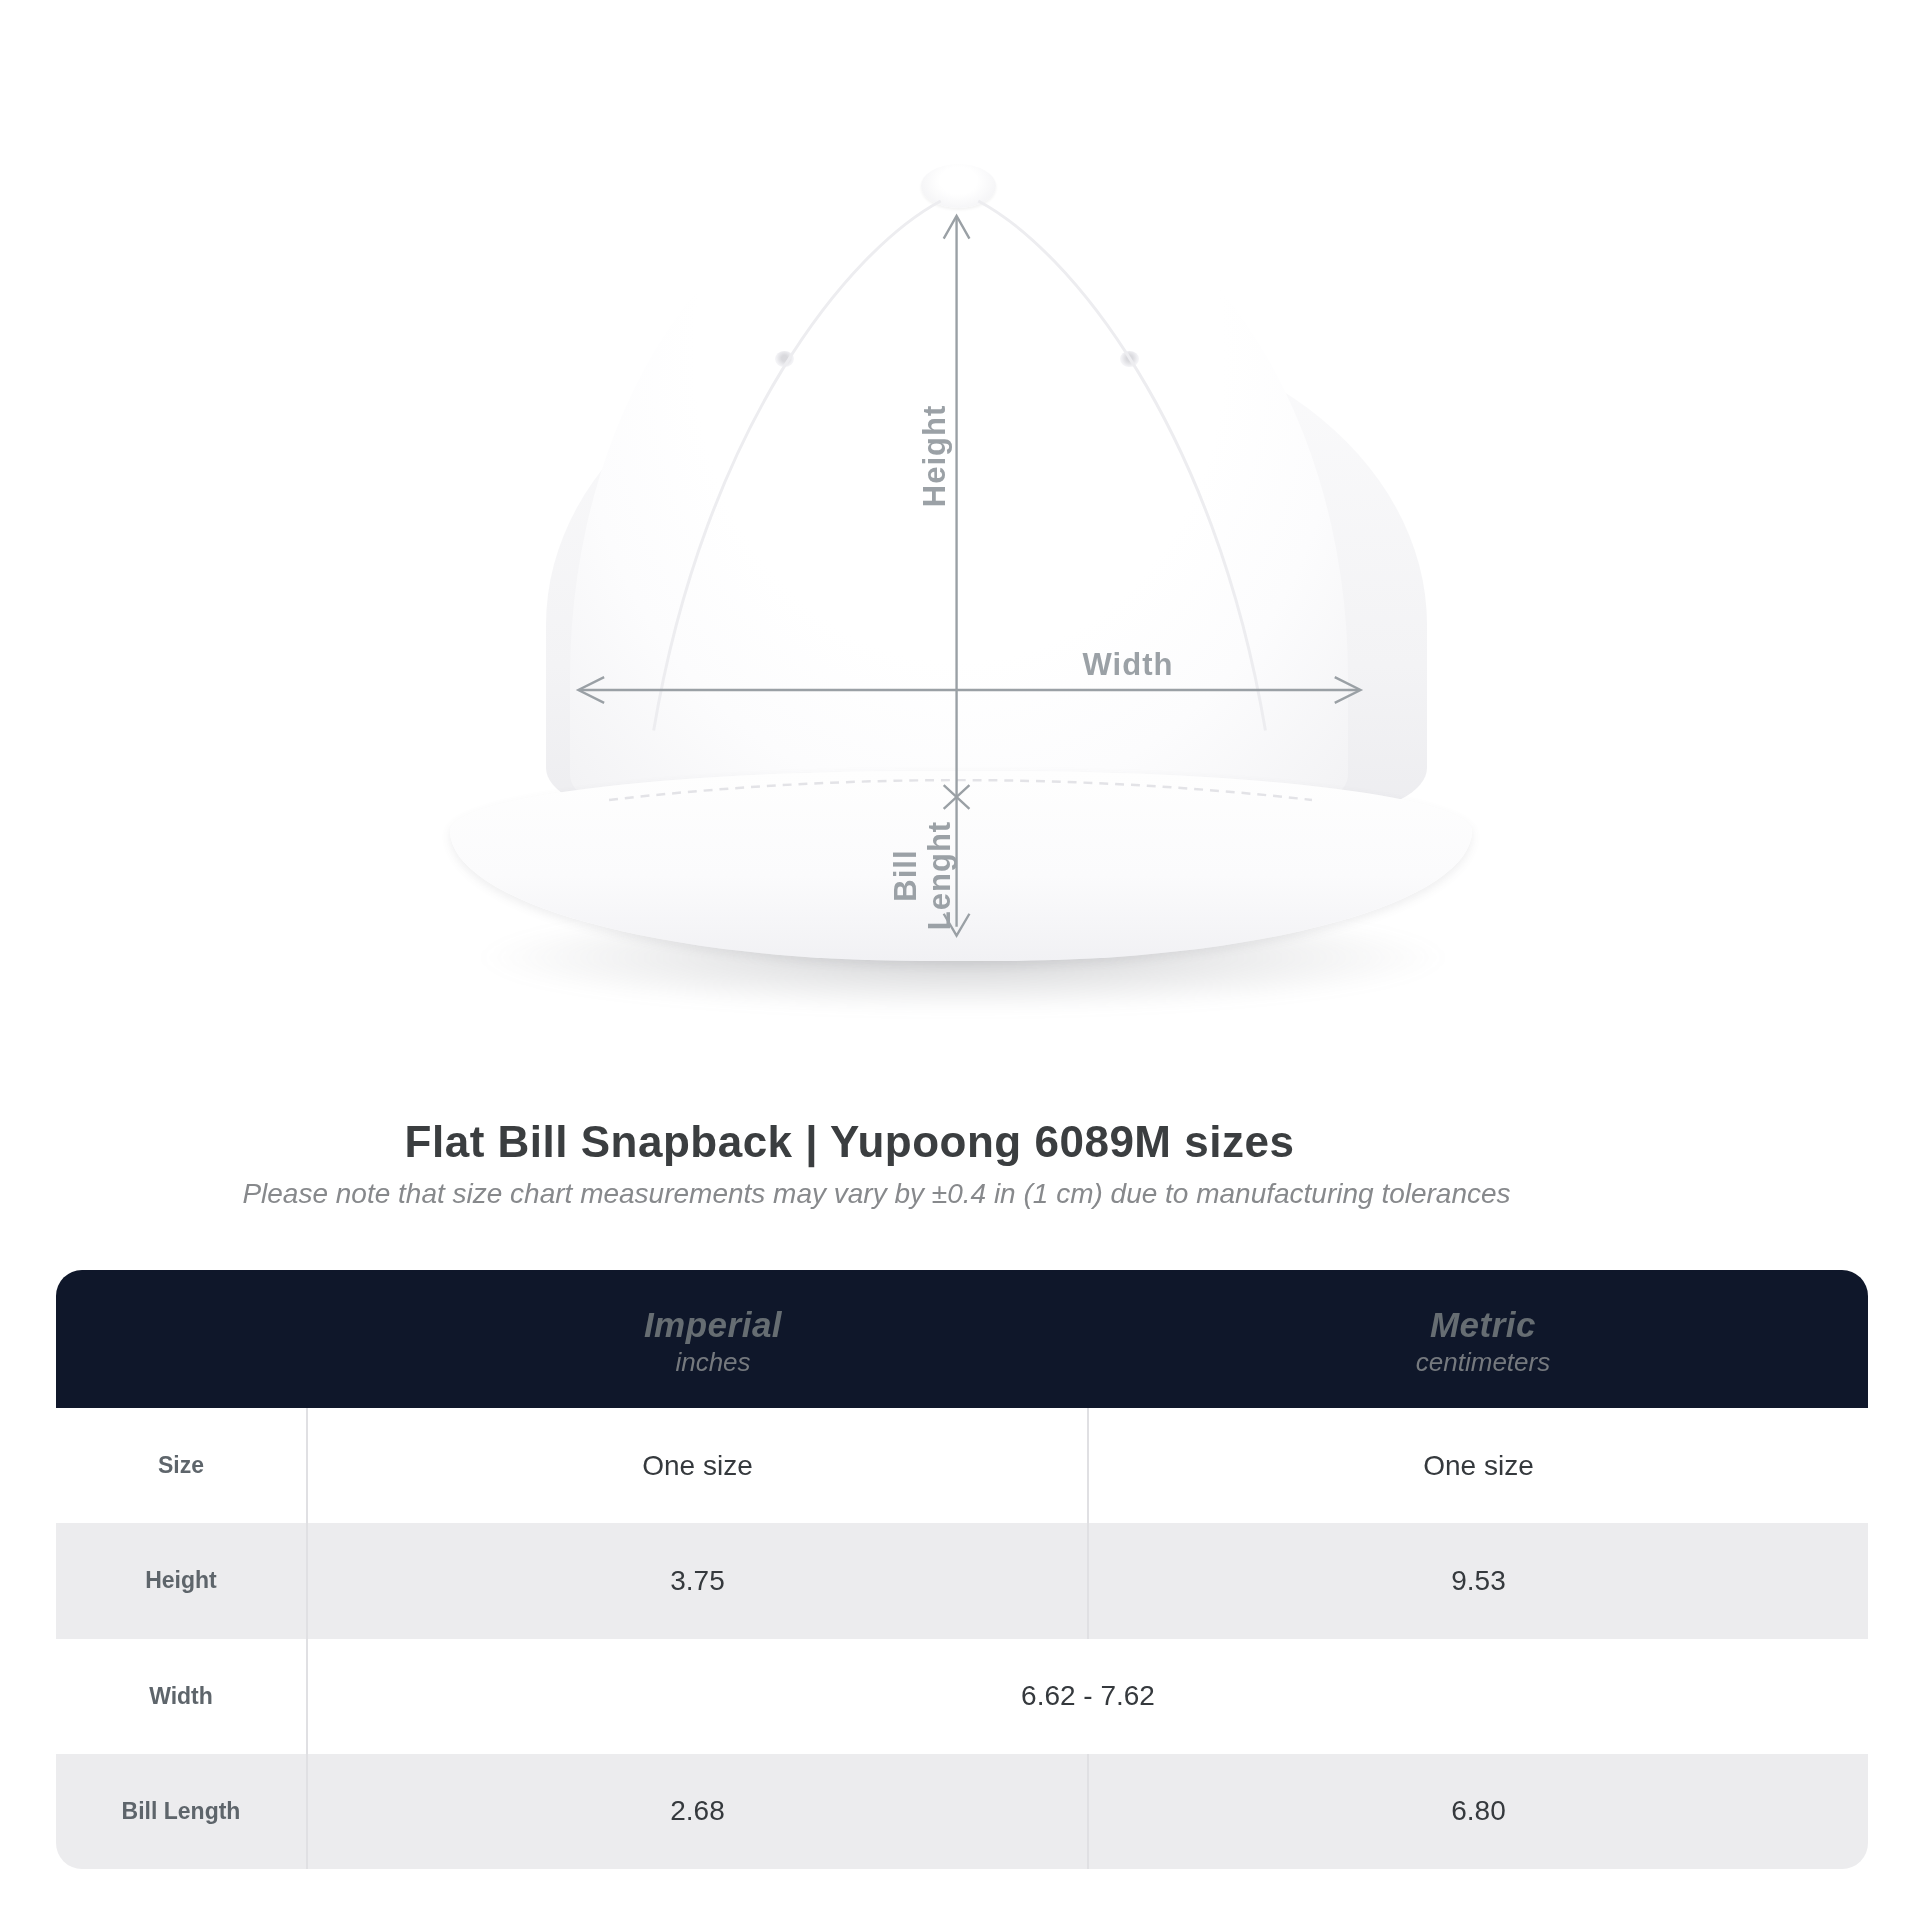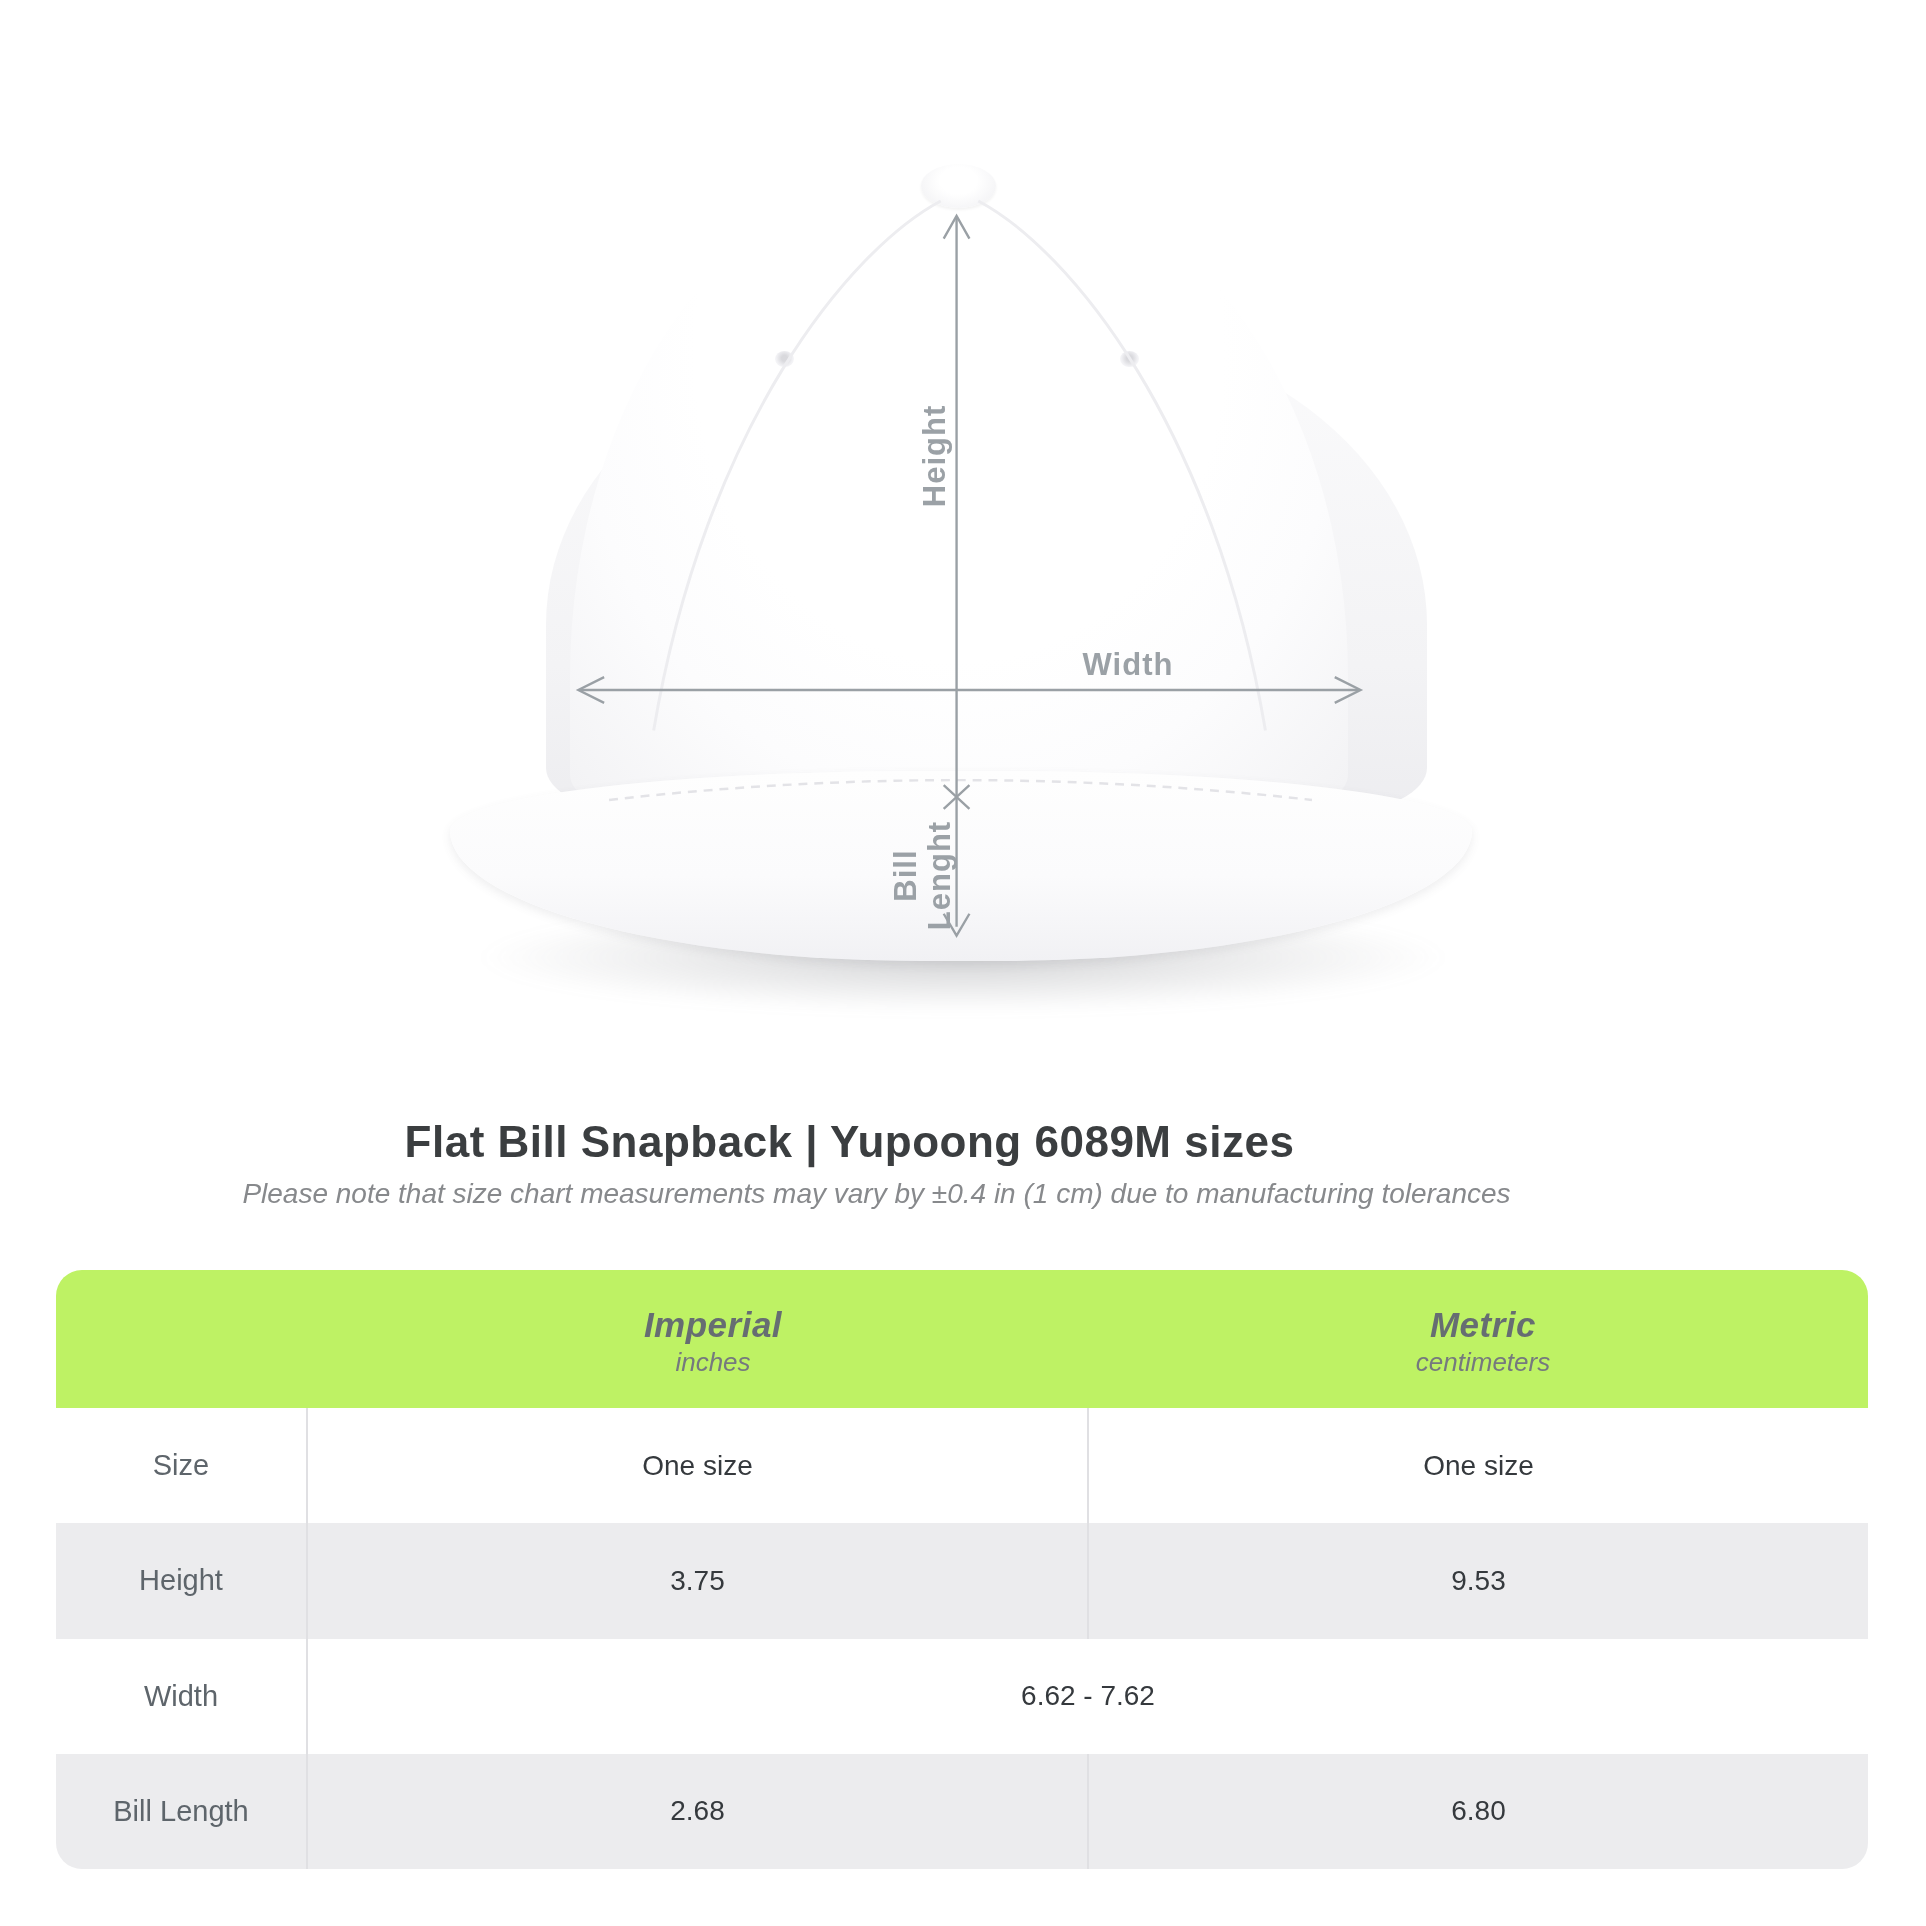--- a/index.html
+++ b/index.html
@@ -87,42 +87,42 @@
   }
 
   
   .size-table {
     position: absolute; left: 56px; top: 1270px; width: 1812px; height: 599px;
     display: flex; flex-direction: column;
     border-radius: 26px;
   }
   .thead {
     height: 138px; flex: 0 0 138px;
-    background: #bef264;
+    background: #0f172a;
     border-radius: 26px 26px 0 0;
     display: flex;
     padding-left: 22px;
   }
   .thead .corner { width: 250px; flex: 0 0 250px; }
   .thead .hcell {
     flex: 1 1 0;
     display: flex; flex-direction: column; align-items: center; justify-content: center;
     padding-top: 4px;
   }
   .hcell .hlabel { font-size: 35px; font-weight: bold; font-style: italic; color: #666d72; letter-spacing: 0.5px; }
   .hcell .hsub   { font-size: 26px; font-style: italic; color: #75797e; margin-top: 2px; }
 
   .trow { flex: 1 1 0; display: flex; }
   .trow.striped { background: #ececee; }
   .trow.plain   { background: #ffffff; }
   .trow.last    { border-radius: 0 0 26px 26px; overflow: hidden; text-align: center; }
   .trow .rlabel {
     width: 250px; flex: 0 0 250px;
     display: flex; align-items: center; justify-content: center;
-    font-size: 29px; font-weight: normal; color: #5e656b;
+    font-size: 23px; font-weight: bold; color: #5e656b;
   }
   .trow .rval {
     flex: 1 1 0;
     display: flex; align-items: center; justify-content: center;
     font-size: 28px; color: #35393d;
     border-left: 2px solid #e0e0e3;
   }
 </style>
 </head>
 <body>

